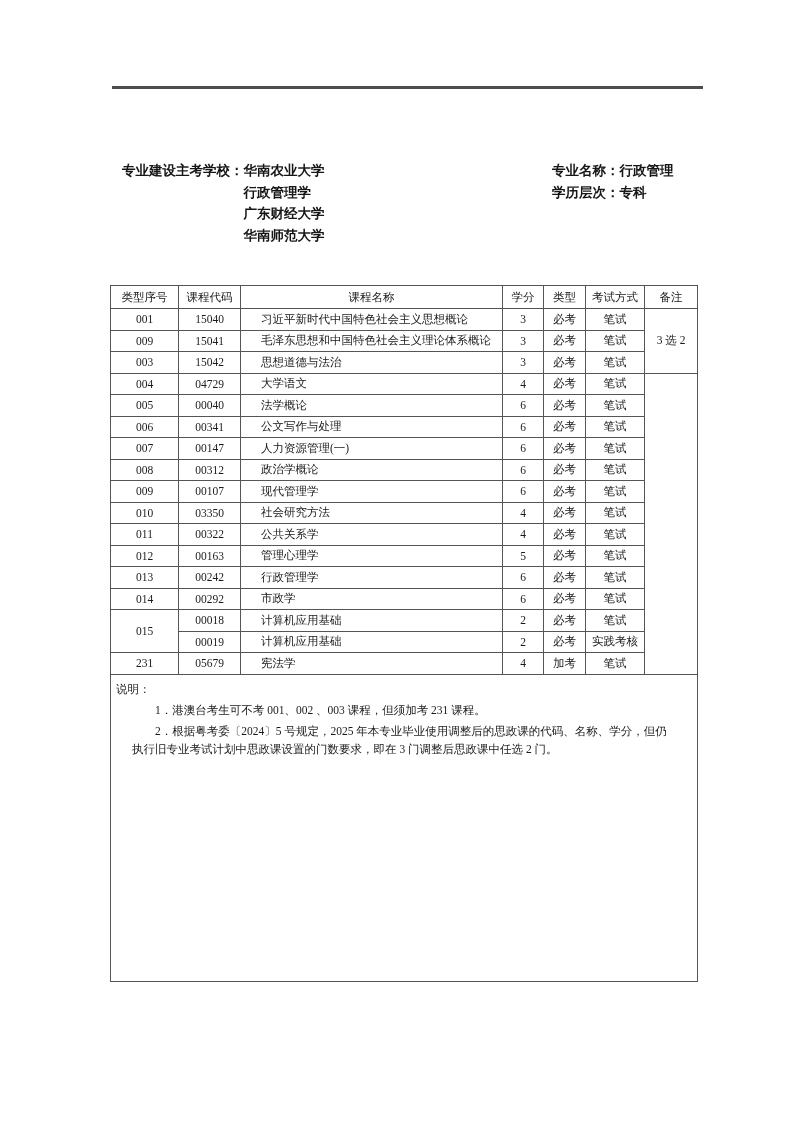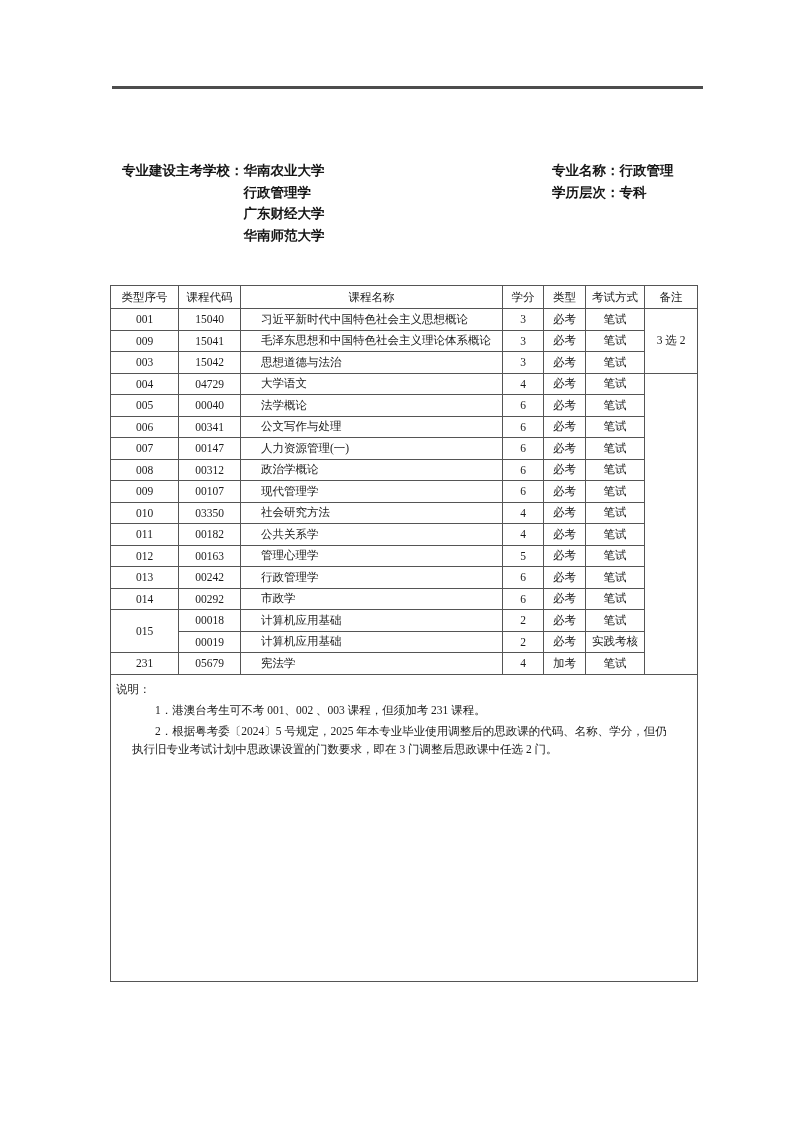--- a/index.html
+++ b/index.html
@@ -175,21 +175,21 @@
         <tr>
           <td>010</td>
           <td>03350</td>
           <td class="name-cell">社会研究方法</td>
           <td>4</td>
           <td>必考</td>
           <td>笔试</td>
         </tr>
         <tr>
           <td>011</td>
-          <td>00182</td>
+          <td>00322</td>
           <td class="name-cell">公共关系学</td>
           <td>4</td>
           <td>必考</td>
           <td>笔试</td>
         </tr>
         <tr>
           <td>012</td>
           <td>00163</td>
           <td class="name-cell">管理心理学</td>
           <td>5</td>

